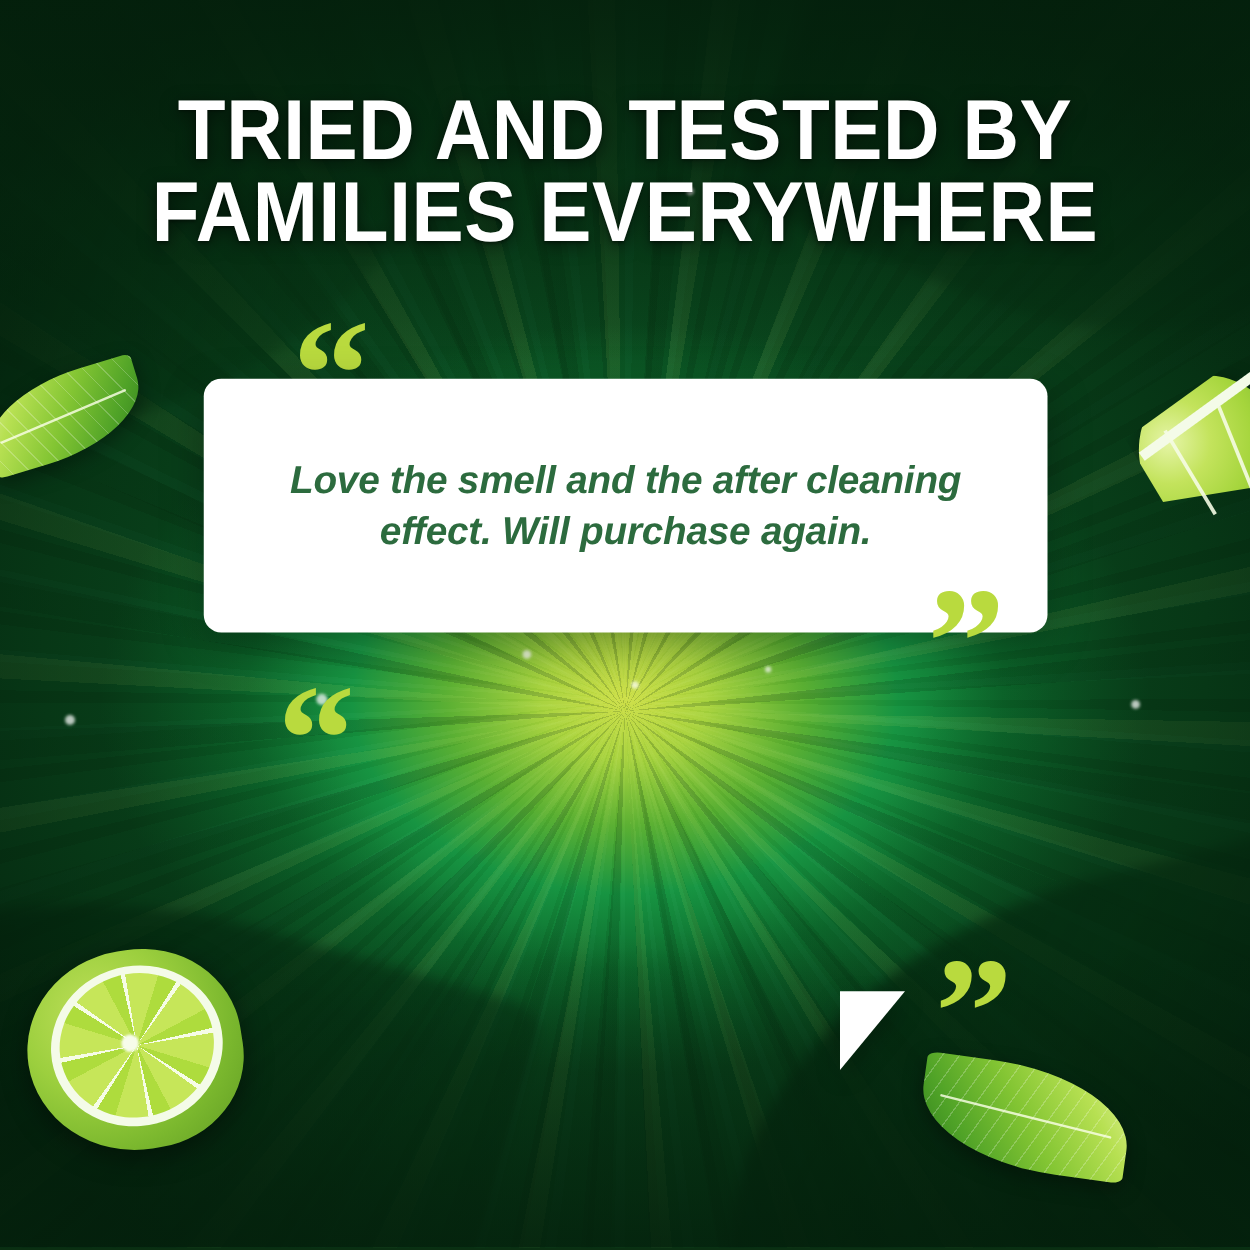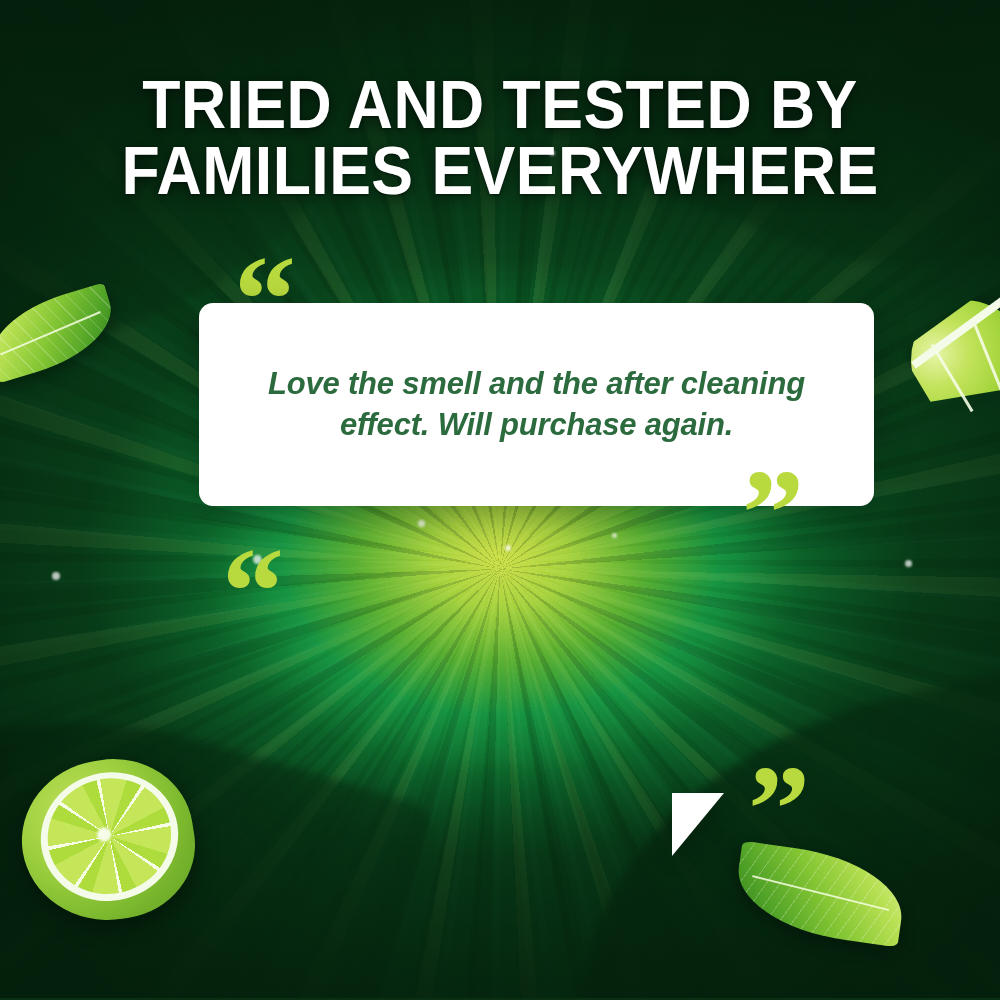--- a/index.html
+++ b/index.html
@@ -224,21 +224,20 @@
   
 
   .card {
     position: absolute;
     background: #ffffff;
     border-radius: 14px;
     box-shadow: 0 10px 34px rgba(0,0,0,0.30);
     display: flex;
     align-items: center;
     justify-content: center;
-    margin-left: 36px;
   }
 
   .card .quote-text {
     color: #2c6b3e;
     font-family: "Liberation Sans", sans-serif;
     font-style: italic;
     font-weight: 700;
     font-size: 31px;
     line-height: 1.30;
     text-align: center;

